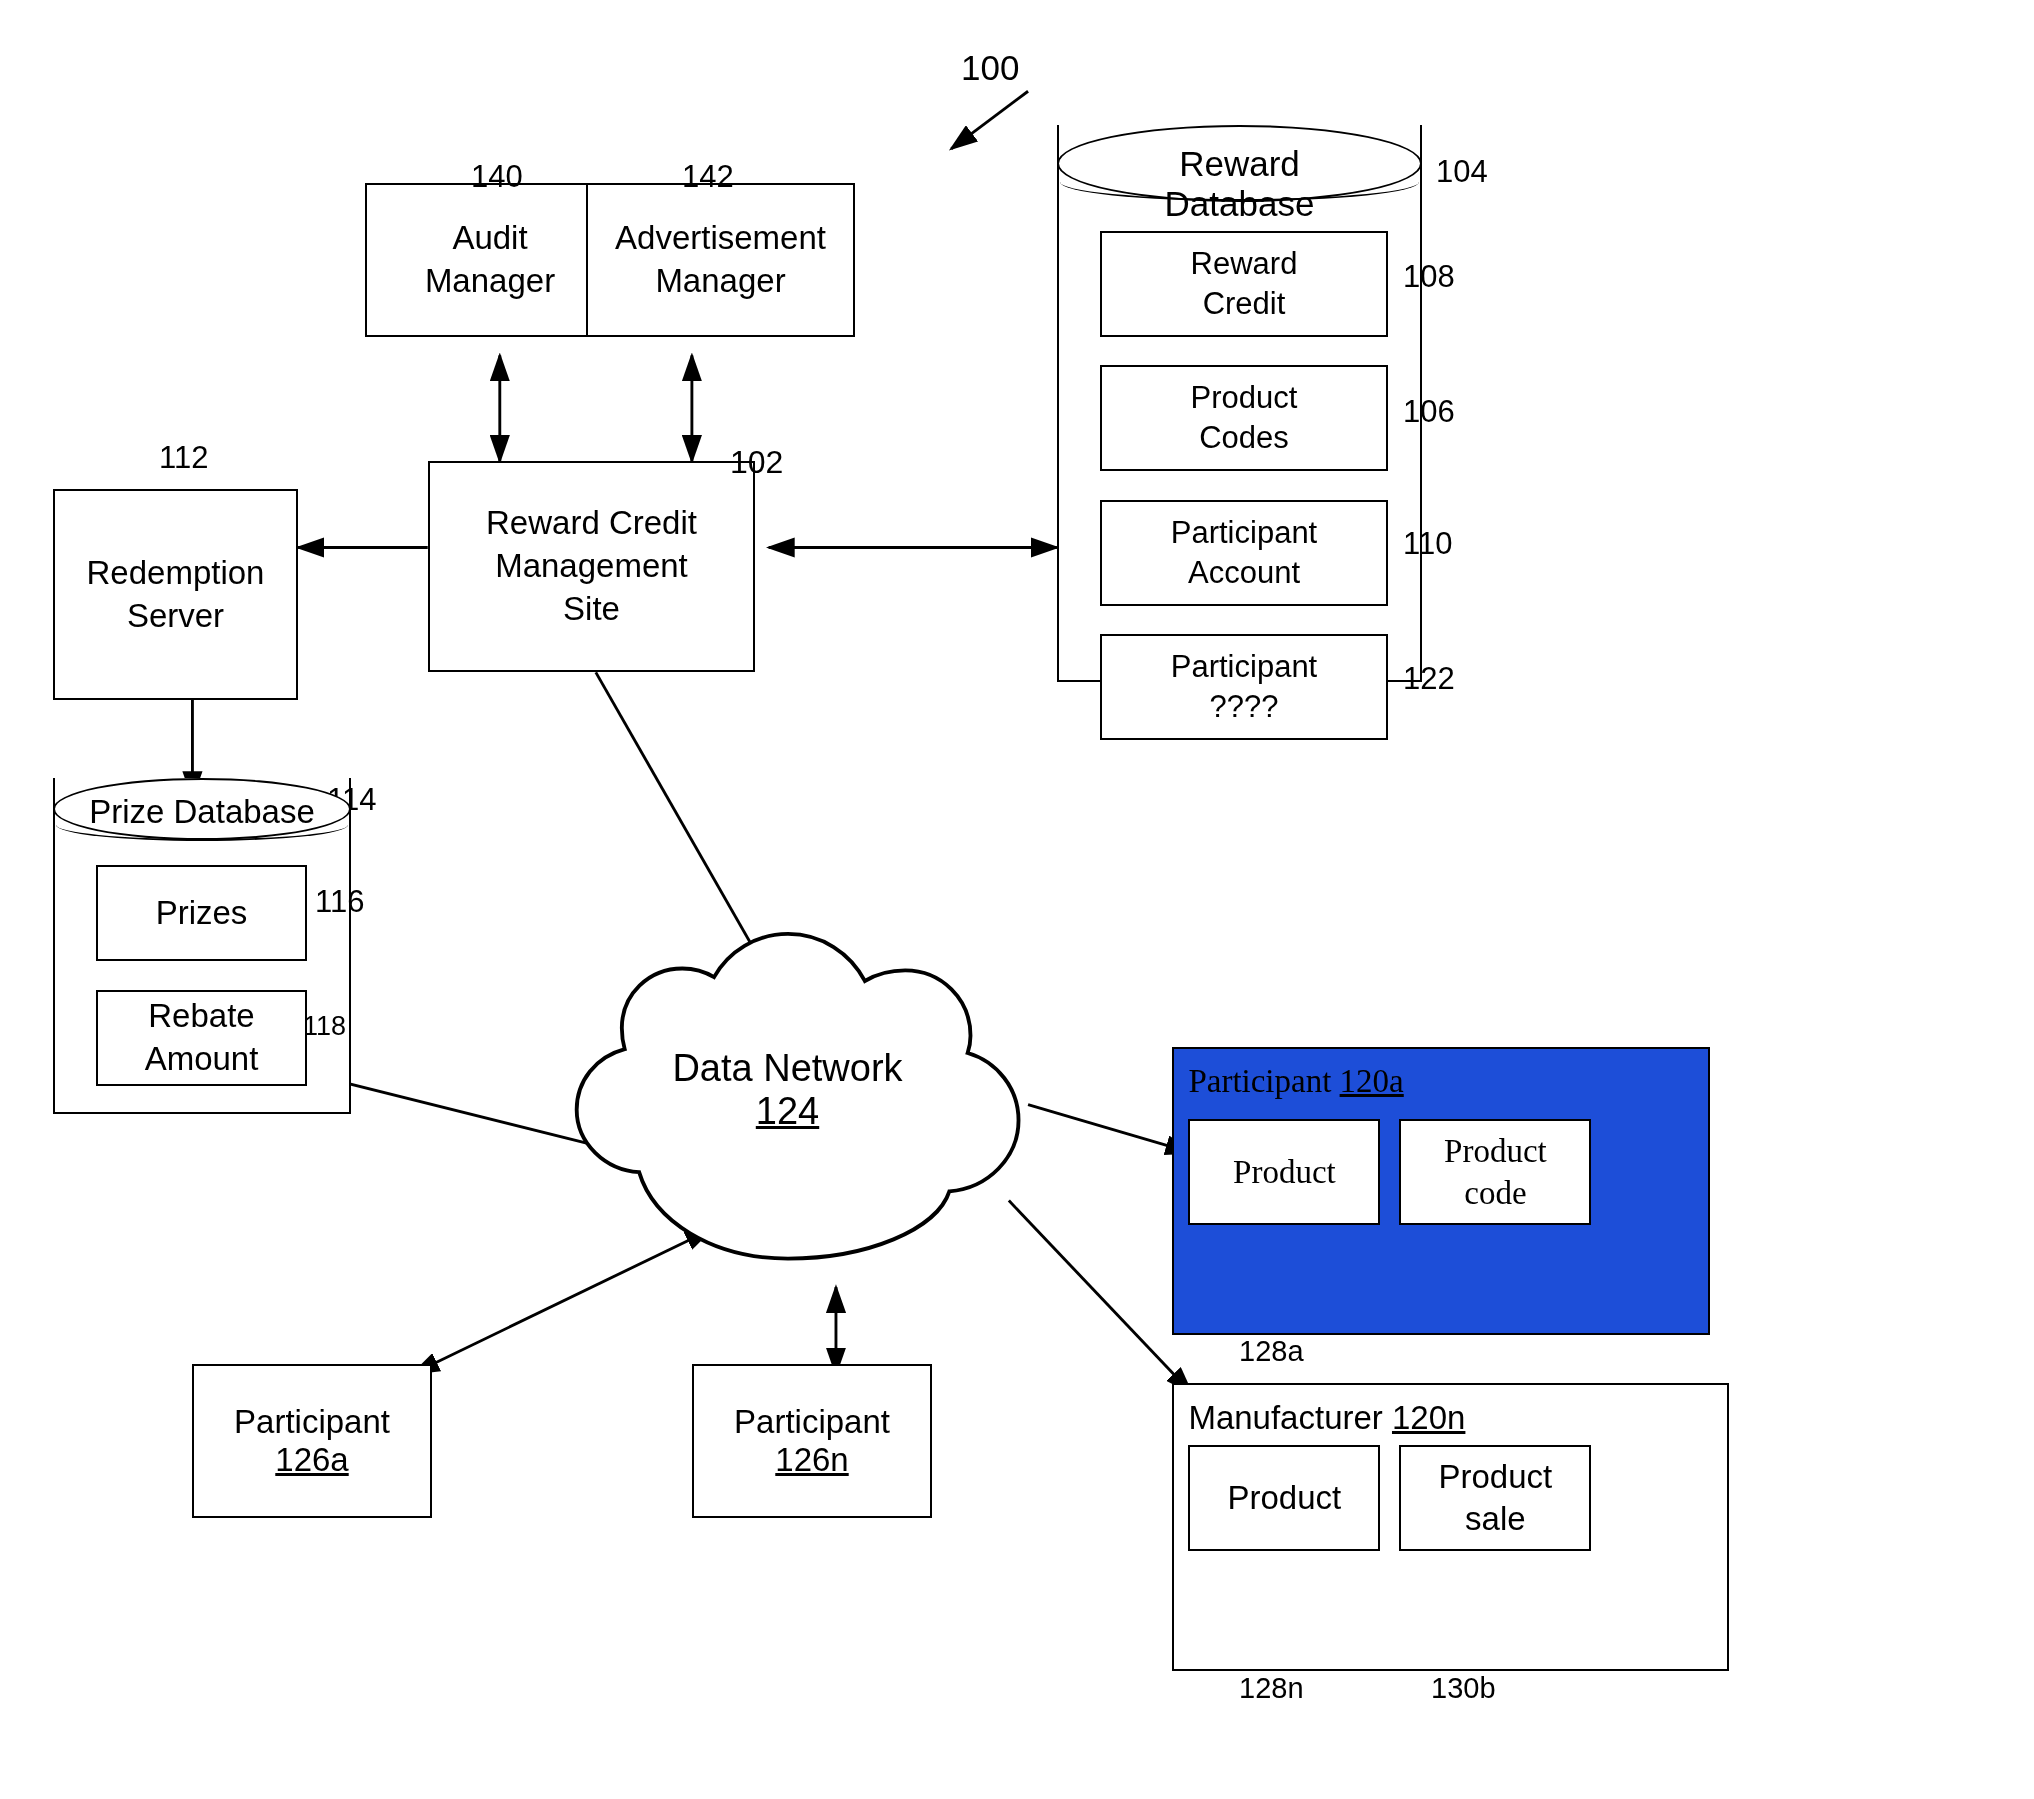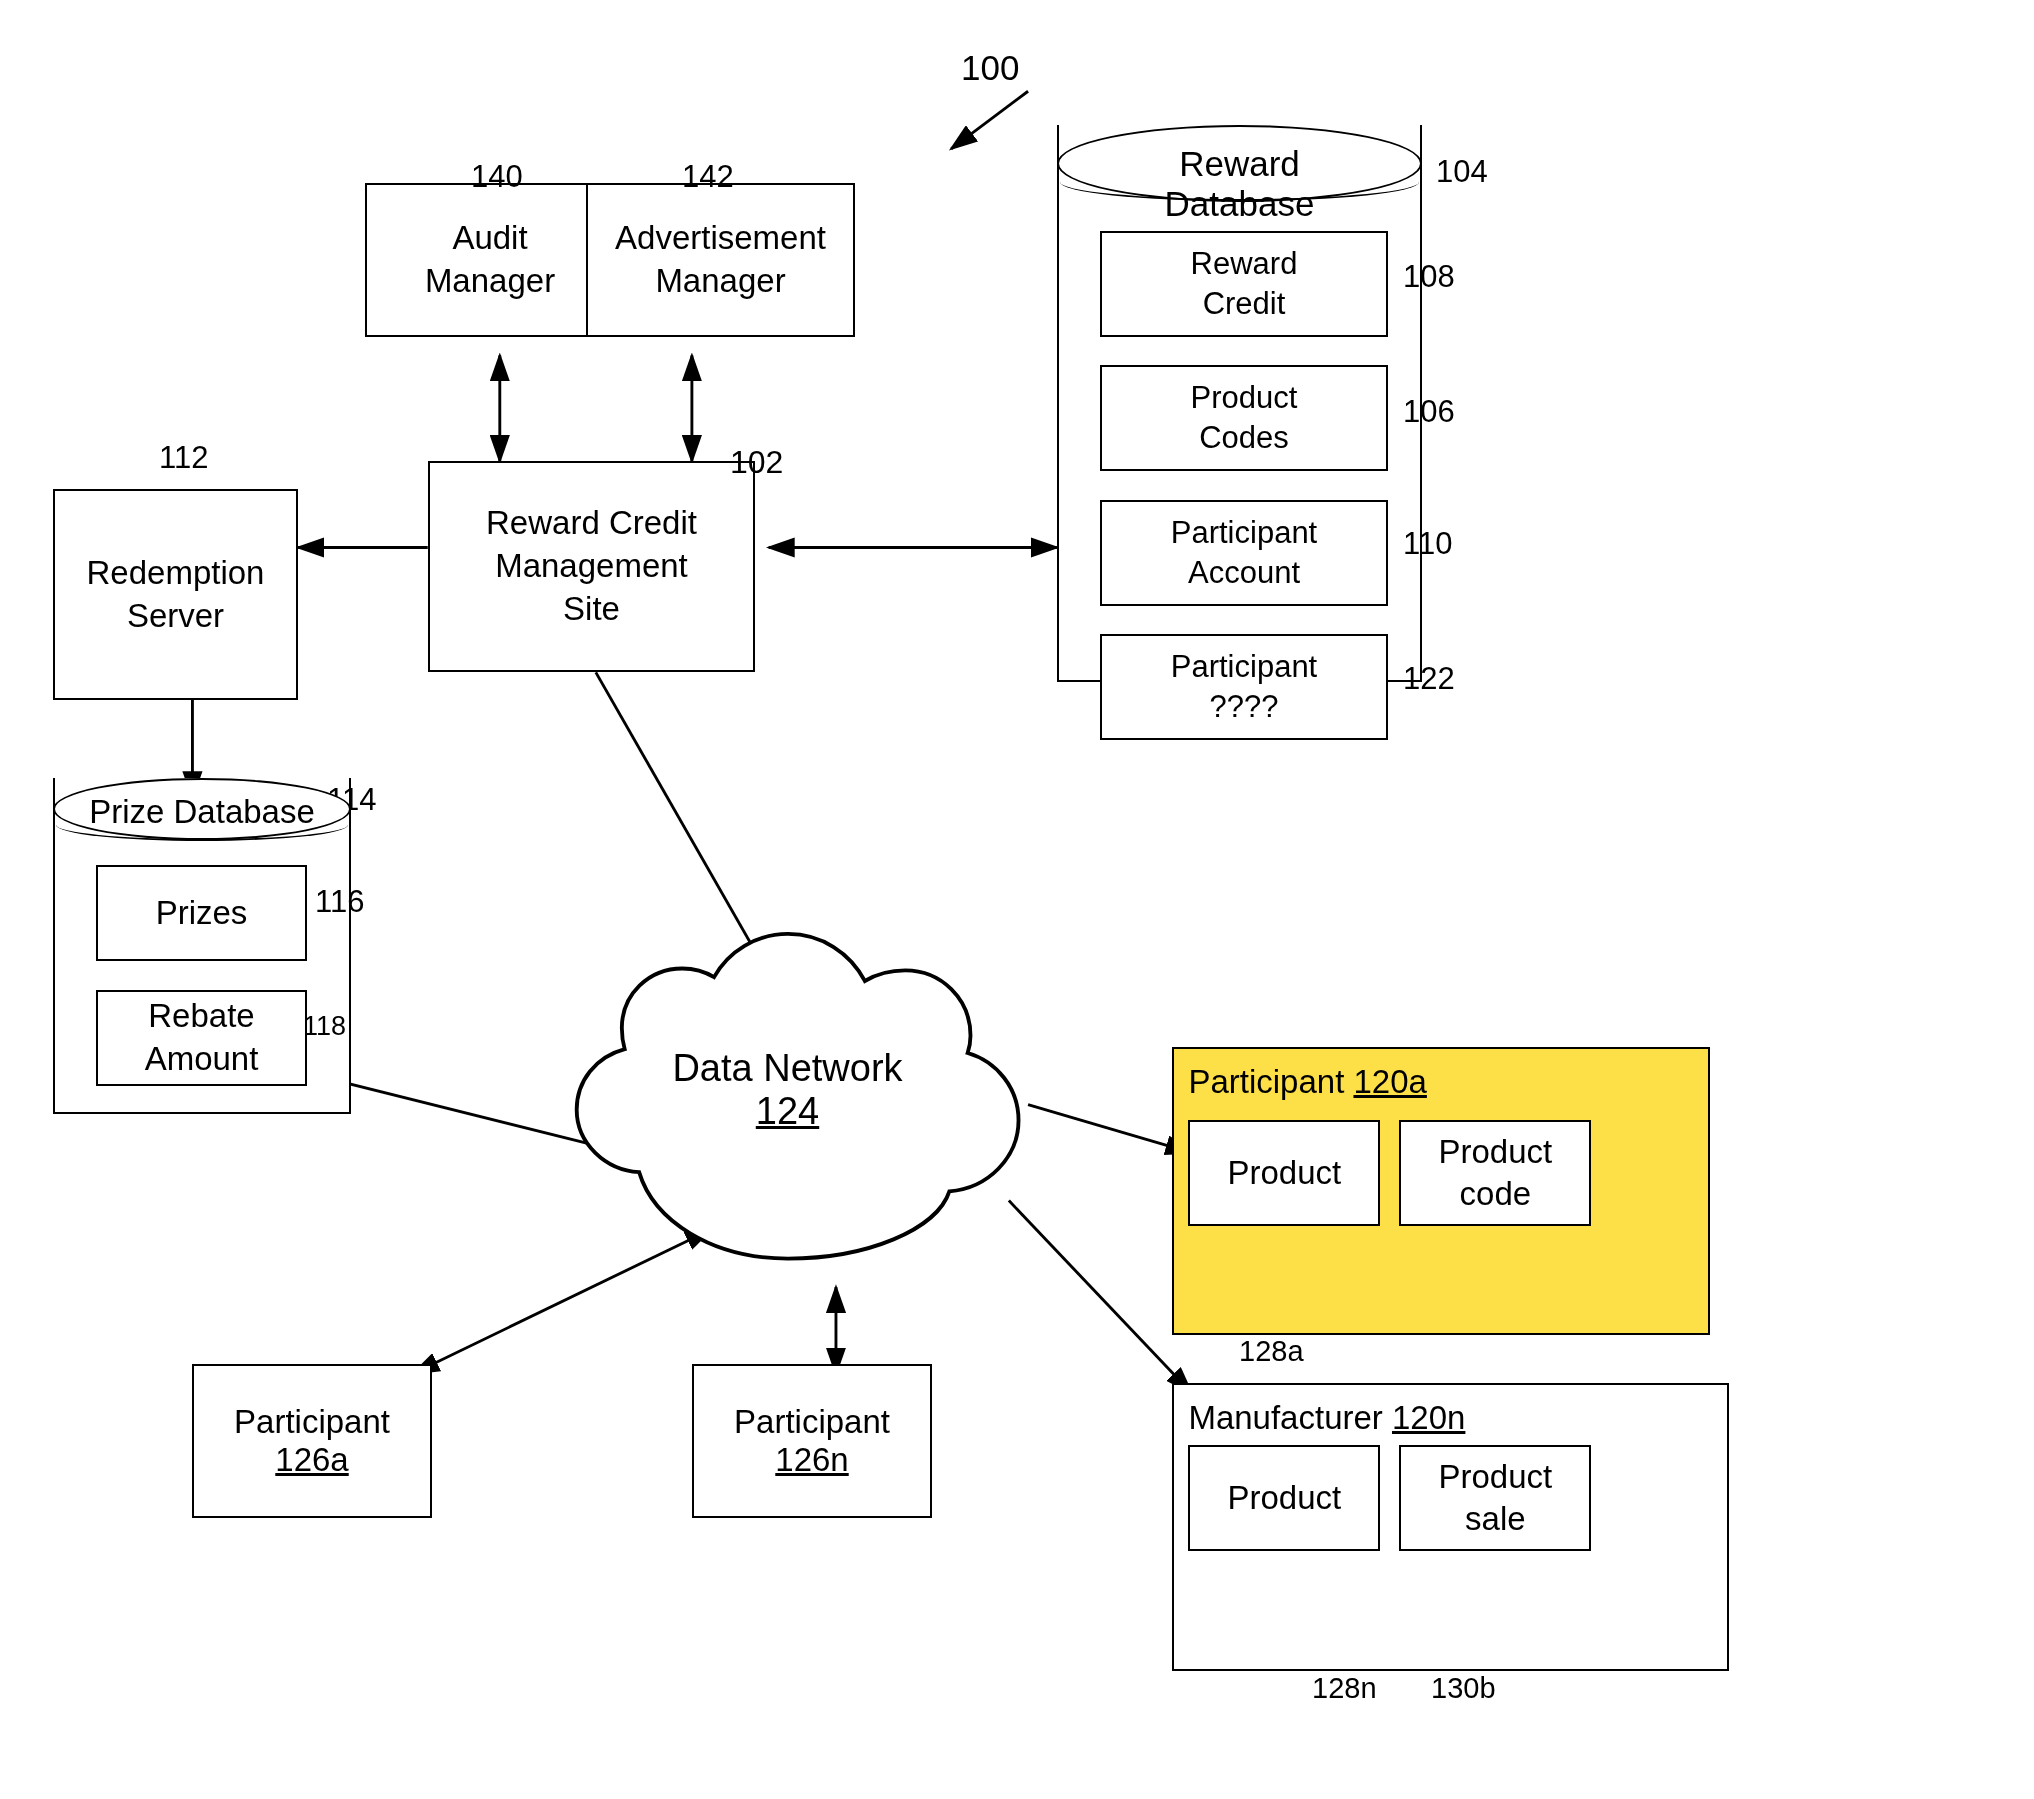--- a/index.html
+++ b/index.html
@@ -156,21 +156,21 @@
   <div style="position:absolute; top:1364px; left:192px; width:240px; height:154px; border:2.9px solid #000; background:#fff; display:flex; flex-direction:column; align-items:center; justify-content:center; text-align:center;">
     <div style="font-size:33px;">Participant</div>
     <div style="font-size:33px; text-decoration:underline;">126a</div>
   </div>
 
   <div style="position:absolute; top:1364px; left:692px; width:240px; height:154px; border:2.9px solid #000; background:#fff; display:flex; flex-direction:column; align-items:center; justify-content:center; text-align:center;">
     <div style="font-size:33px;">Participant</div>
     <div style="font-size:33px; text-decoration:underline;">126n</div>
   </div>
 
-  <div style="position:absolute; top:1047px; left:1172px; width:538px; height:288px; border:2.9px solid #000; background:#fde047; padding:14.4px;">
+  <div style="position:absolute; top:1047px; left:1172px; width:538px; height:288px; border:2.9px solid #000; background:#1d4ed8; padding:14.4px;font-family:Liberation Serif, serif;">
     <div style="font-size:33px; font-weight:normal; margin-bottom:19px;">Participant <span style="text-decoration:underline;">120a</span></div>
     <div style="display:flex; gap:19px;">
 
       <div class="box" style="position:relative; width:192px; height:106px; font-size:33px;">Product</div>
 
       <div class="box" style="position:relative; width:192px; height:106px; font-size:33px;">Product<br>code</div>
     </div>
   </div>
 
   <div class="label" style="top:1335px; left:1239px; font-size:29px;">128a</div>
@@ -180,18 +180,18 @@
   <div style="position:absolute; top:1383px; left:1172px; width:557px; height:288px; border:2.9px solid #000; background:#fff; padding:14.4px;">
     <div style="font-size:33px; font-weight:normal; margin-bottom:8px;">Manufacturer <span style="text-decoration:underline;">120n</span></div>
     <div style="display:flex; gap:19px;">
 
       <div class="box" style="position:relative; width:192px; height:106px; font-size:33px;">Product</div>
 
       <div class="box" style="position:relative; width:192px; height:106px; font-size:33px;">Product<br>sale</div>
     </div>
   </div>
 
-  <div class="label" style="top:1672px; left:1312px; font-size:29px;">128n</div>
+  <div class="label" style="top:1672px; left:1239px; font-size:29px;">128n</div>
 
   <div class="label" style="top:1672px; left:1431px; font-size:29px;">130b</div>
 
 </div>
 
 
 </body></html>

